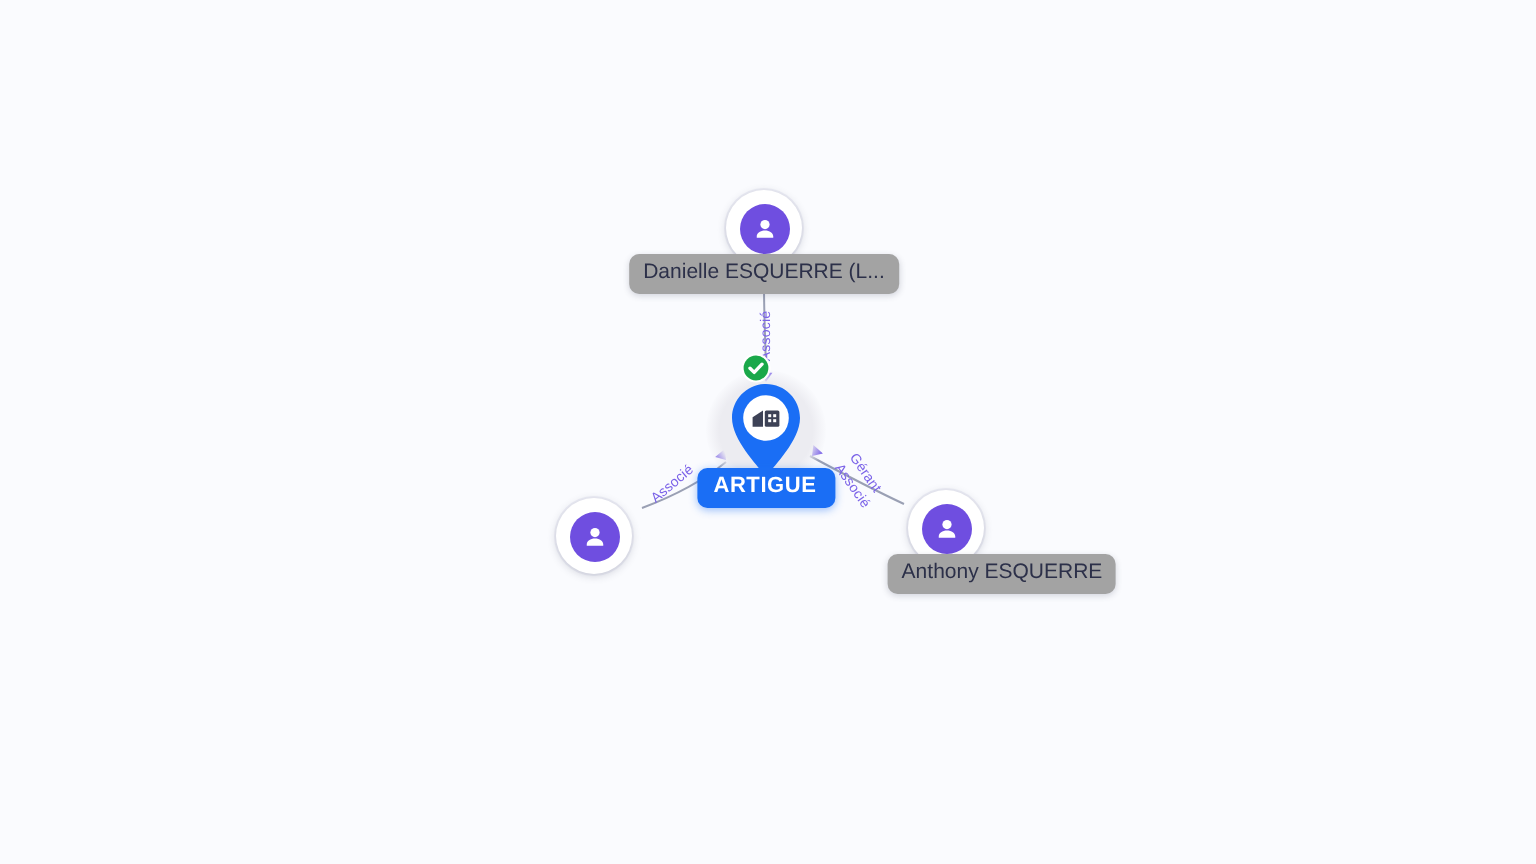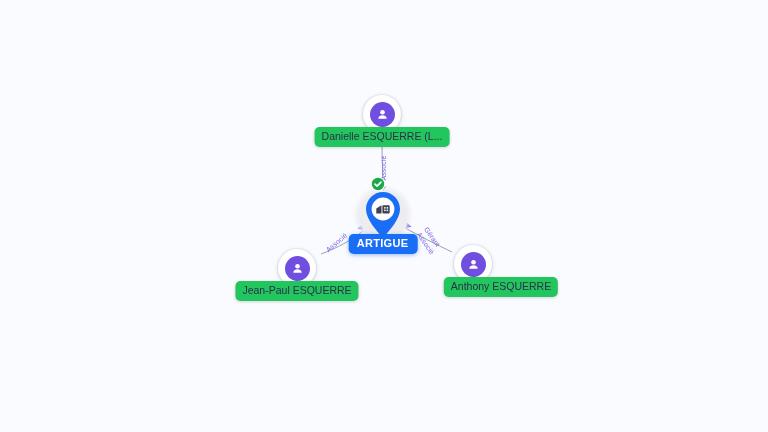--- a/index.html
+++ b/index.html
@@ -60,21 +60,21 @@
     display: flex;
     align-items: center;
     justify-content: center;
   }
 
   .avatar svg { display: block; }
 
   .node-label {
     position: absolute;
     transform: translateX(-50%);
-    background: #22c55e;
+    background: #a3a3a3;
     color: #2c3049;
     font-size: 10.5px;
     line-height: 13px;
     white-space: nowrap;
     padding: 3px 7px 4px 7px;
     border-radius: 5px;
     box-shadow: 0 1px 3px rgba(60,64,90,.2);
   }
 
   
@@ -178,21 +178,20 @@
   <div class="node" style="left:297px; top:268px;">
     <div class="person-circle">
       <div class="avatar">
         <svg width="15" height="15" viewBox="0 0 24 24" fill="#ffffff">
           <circle cx="12" cy="8.4" r="3.7"></circle>
           <path d="M12 13.2c-3.7 0-6.6 2.2-6.6 4.6v1.1h13.2v-1.1c0-2.4-2.9-4.6-6.6-4.6z"></path>
         </svg>
       </div>
     </div>
   </div>
-  <div class="node-label" style="left:297px; top:281px;">Jean-Paul ESQUERRE</div>
 
   <div class="node" style="left:473px; top:264px;">
     <div class="person-circle">
       <div class="avatar">
         <svg width="15" height="15" viewBox="0 0 24 24" fill="#ffffff">
           <circle cx="12" cy="8.4" r="3.7"></circle>
           <path d="M12 13.2c-3.7 0-6.6 2.2-6.6 4.6v1.1h13.2v-1.1c0-2.4-2.9-4.6-6.6-4.6z"></path>
         </svg>
       </div>
     </div>

